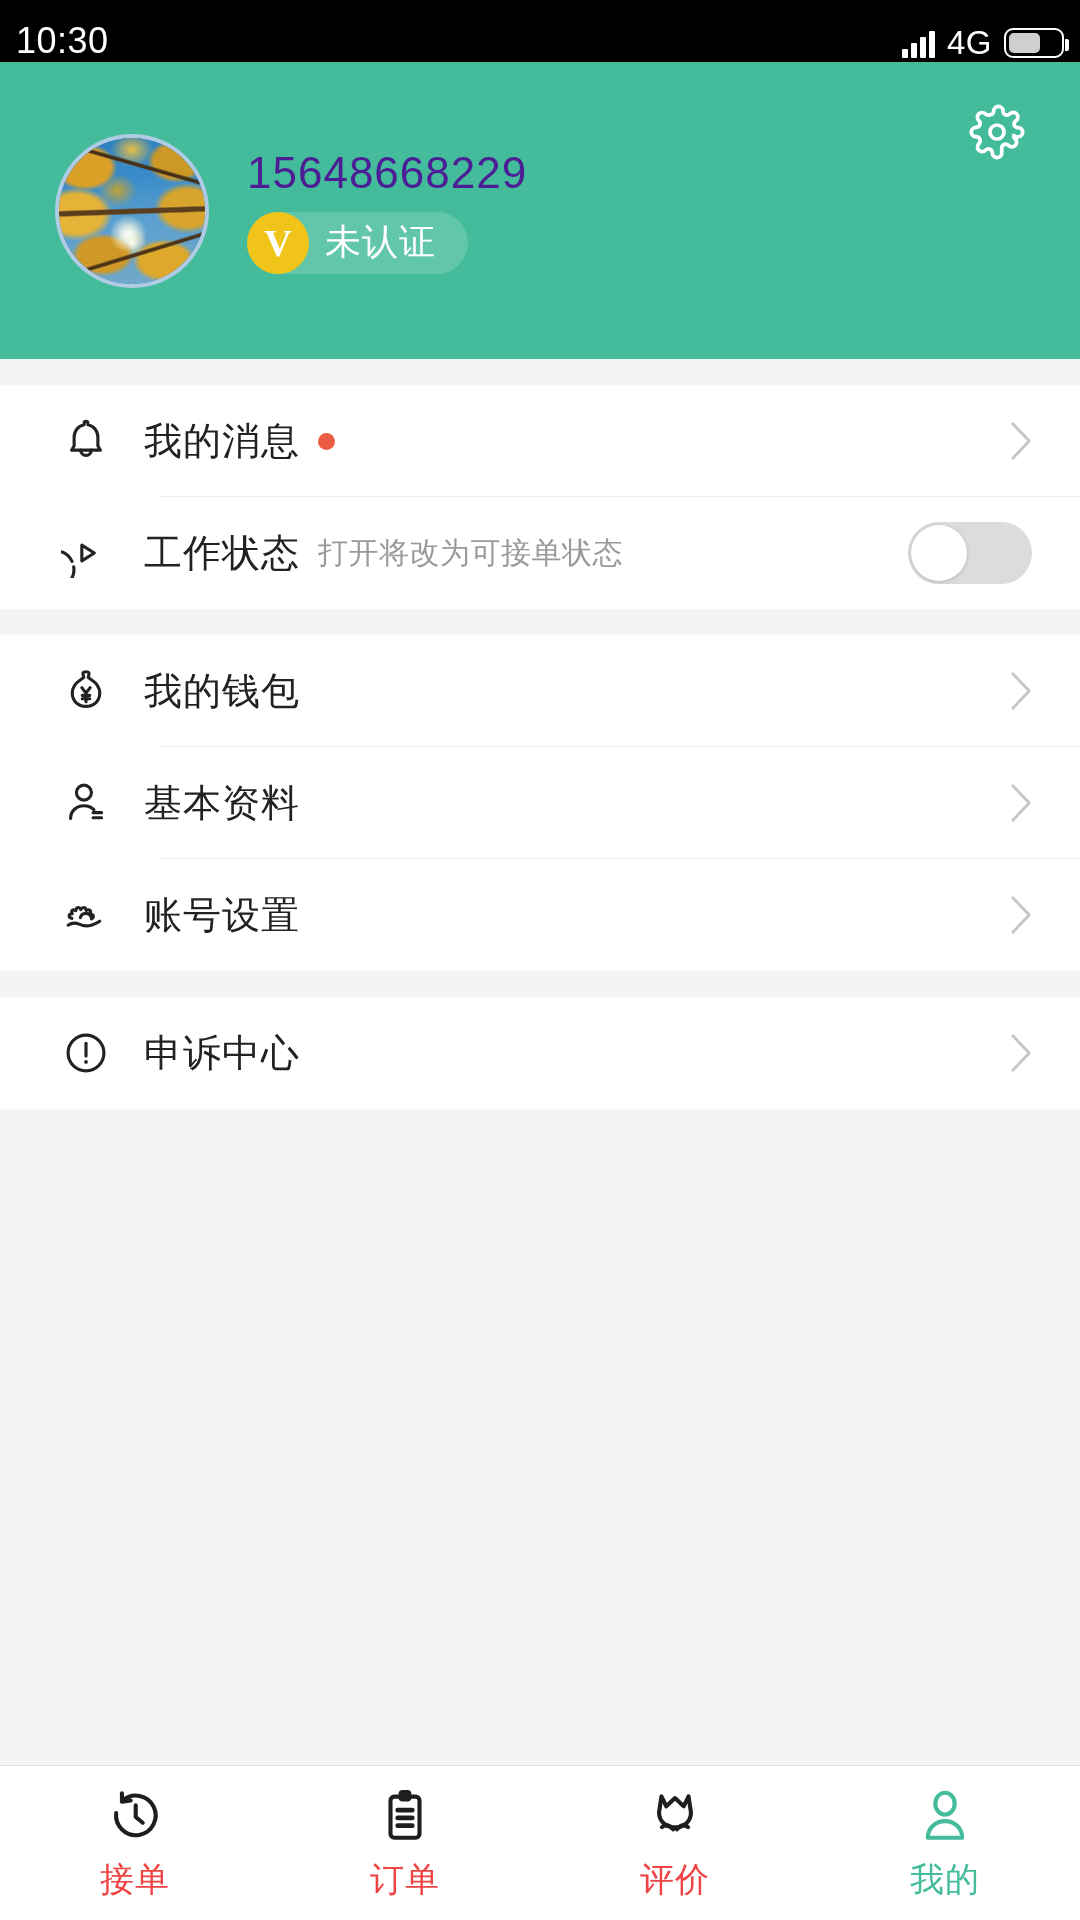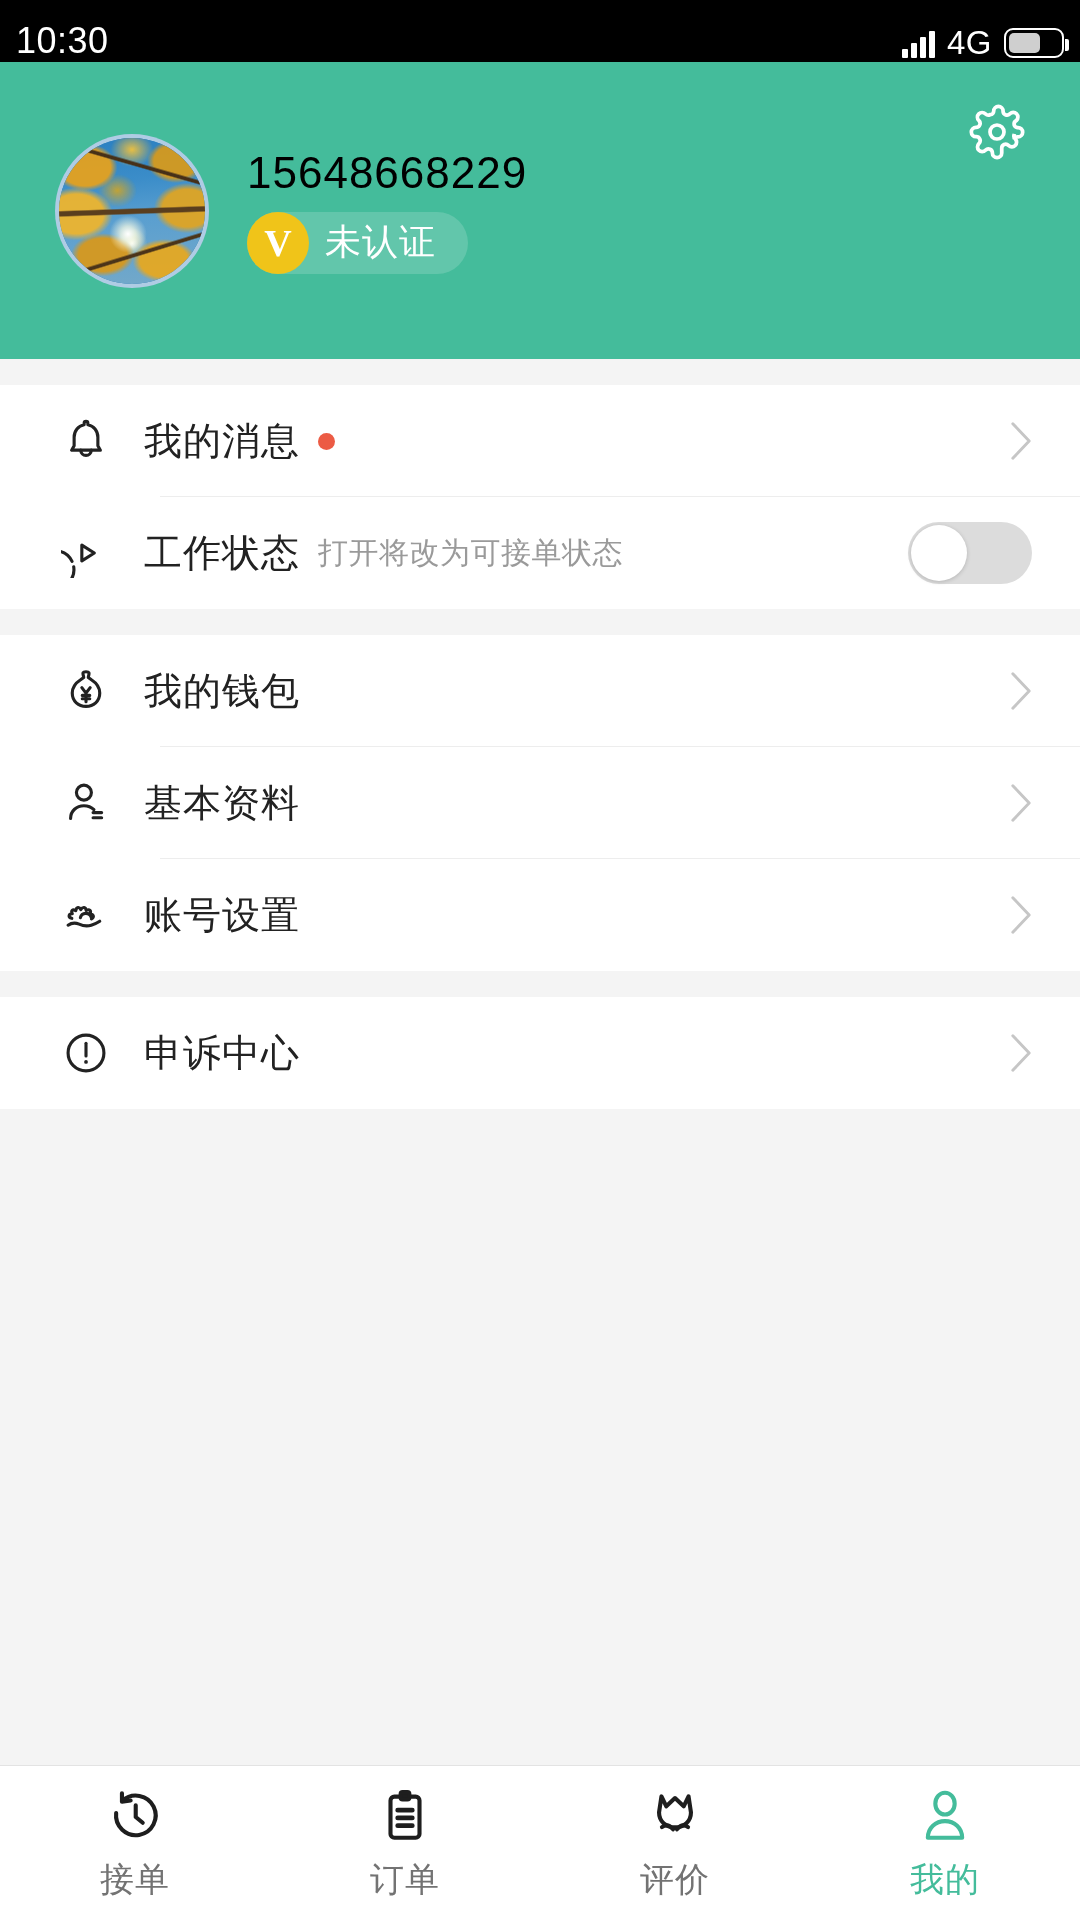--- a/index.html
+++ b/index.html
@@ -65,21 +65,21 @@
   .avatar .trunks { position:absolute; inset:0;
     background:
       linear-gradient(178deg, rgba(90,62,30,0) 48%, #5a3e1e 49%, #5a3e1e 51.5%, rgba(90,62,30,0) 52.5%) no-repeat,
       linear-gradient(196deg, rgba(70,48,24,0) 23%, #463018 24%, #463018 25.2%, rgba(70,48,24,0) 26%) no-repeat,
       linear-gradient(163deg, rgba(70,48,24,0) 72%, #4b3419 73%, #4b3419 74.2%, rgba(70,48,24,0) 75%) no-repeat;
     background-size:100% 100%,100% 100%,100% 100%;
   }
   .avatar .flare { position:absolute; left:47%; top:66%; width:38px; height:38px; transform:translate(-50%,-50%);
     background:radial-gradient(circle, #fff 0%, rgba(255,255,230,.7) 28%, rgba(255,255,255,0) 70%); }
   .pinfo { margin-left:38px; display:flex; flex-direction:column; gap:14px; }
-  .pname { font-size:44px; color:#000000; font-weight:400; letter-spacing:1px; }
+  .pname { font-size:44px; color:#4c1d95; font-weight:400; letter-spacing:1px; }
   .vbadge {
     display:inline-flex; align-items:center; align-self:flex-start;
     background:rgba(255,255,255,.16); border-radius:40px; height:62px;
     padding-right:32px; cursor:pointer;
   }
   .vcircle { width:62px; height:62px; border-radius:50%; background:#f0c419;
     display:flex; align-items:center; justify-content:center;
     font-family:"Liberation Serif","DejaVu Serif",serif; font-weight:700; font-size:38px; color:#fff; }
   .vtext { color:#fff; font-size:36px; margin-left:16px; letter-spacing:1px; }
 
@@ -98,21 +98,21 @@
   .chev svg { display:block; }
   .toggle { width:124px; height:62px; border-radius:34px; background:#dcdcdc; position:relative; flex:0 0 124px; cursor:pointer; }
   .toggle .knob { position:absolute; top:3px; left:3px; width:56px; height:56px; border-radius:50%; background:#fff; box-shadow:0 1px 4px rgba(0,0,0,.18); }
 
   .filler { flex:1 1 auto; background:#f4f4f4; }
 
   
   .tabbar { flex:0 0 155px; background:#fff; border-top:1px solid #e3e3e3; display:flex; }
   .tab { flex:1 1 0; display:flex; flex-direction:column; align-items:center; justify-content:center; gap:12px; cursor:pointer; }
   .tab .ti { height:62px; display:flex; align-items:flex-end; }
-  .tab .tl { font-size:34px; color:#737373; letter-spacing:1px; }
+  .tab .tl { font-size:34px; color:#ef4444; letter-spacing:1px; }
   .tab.active .tl { color:#44bc9b;font-family:Liberation Serif, serif; }
 </style>
 </head>
 <body>
 
 <div class="phone">
 
   <div class="statusbar">
     <div class="sb-time">10:30</div>
     <div class="sb-right">

